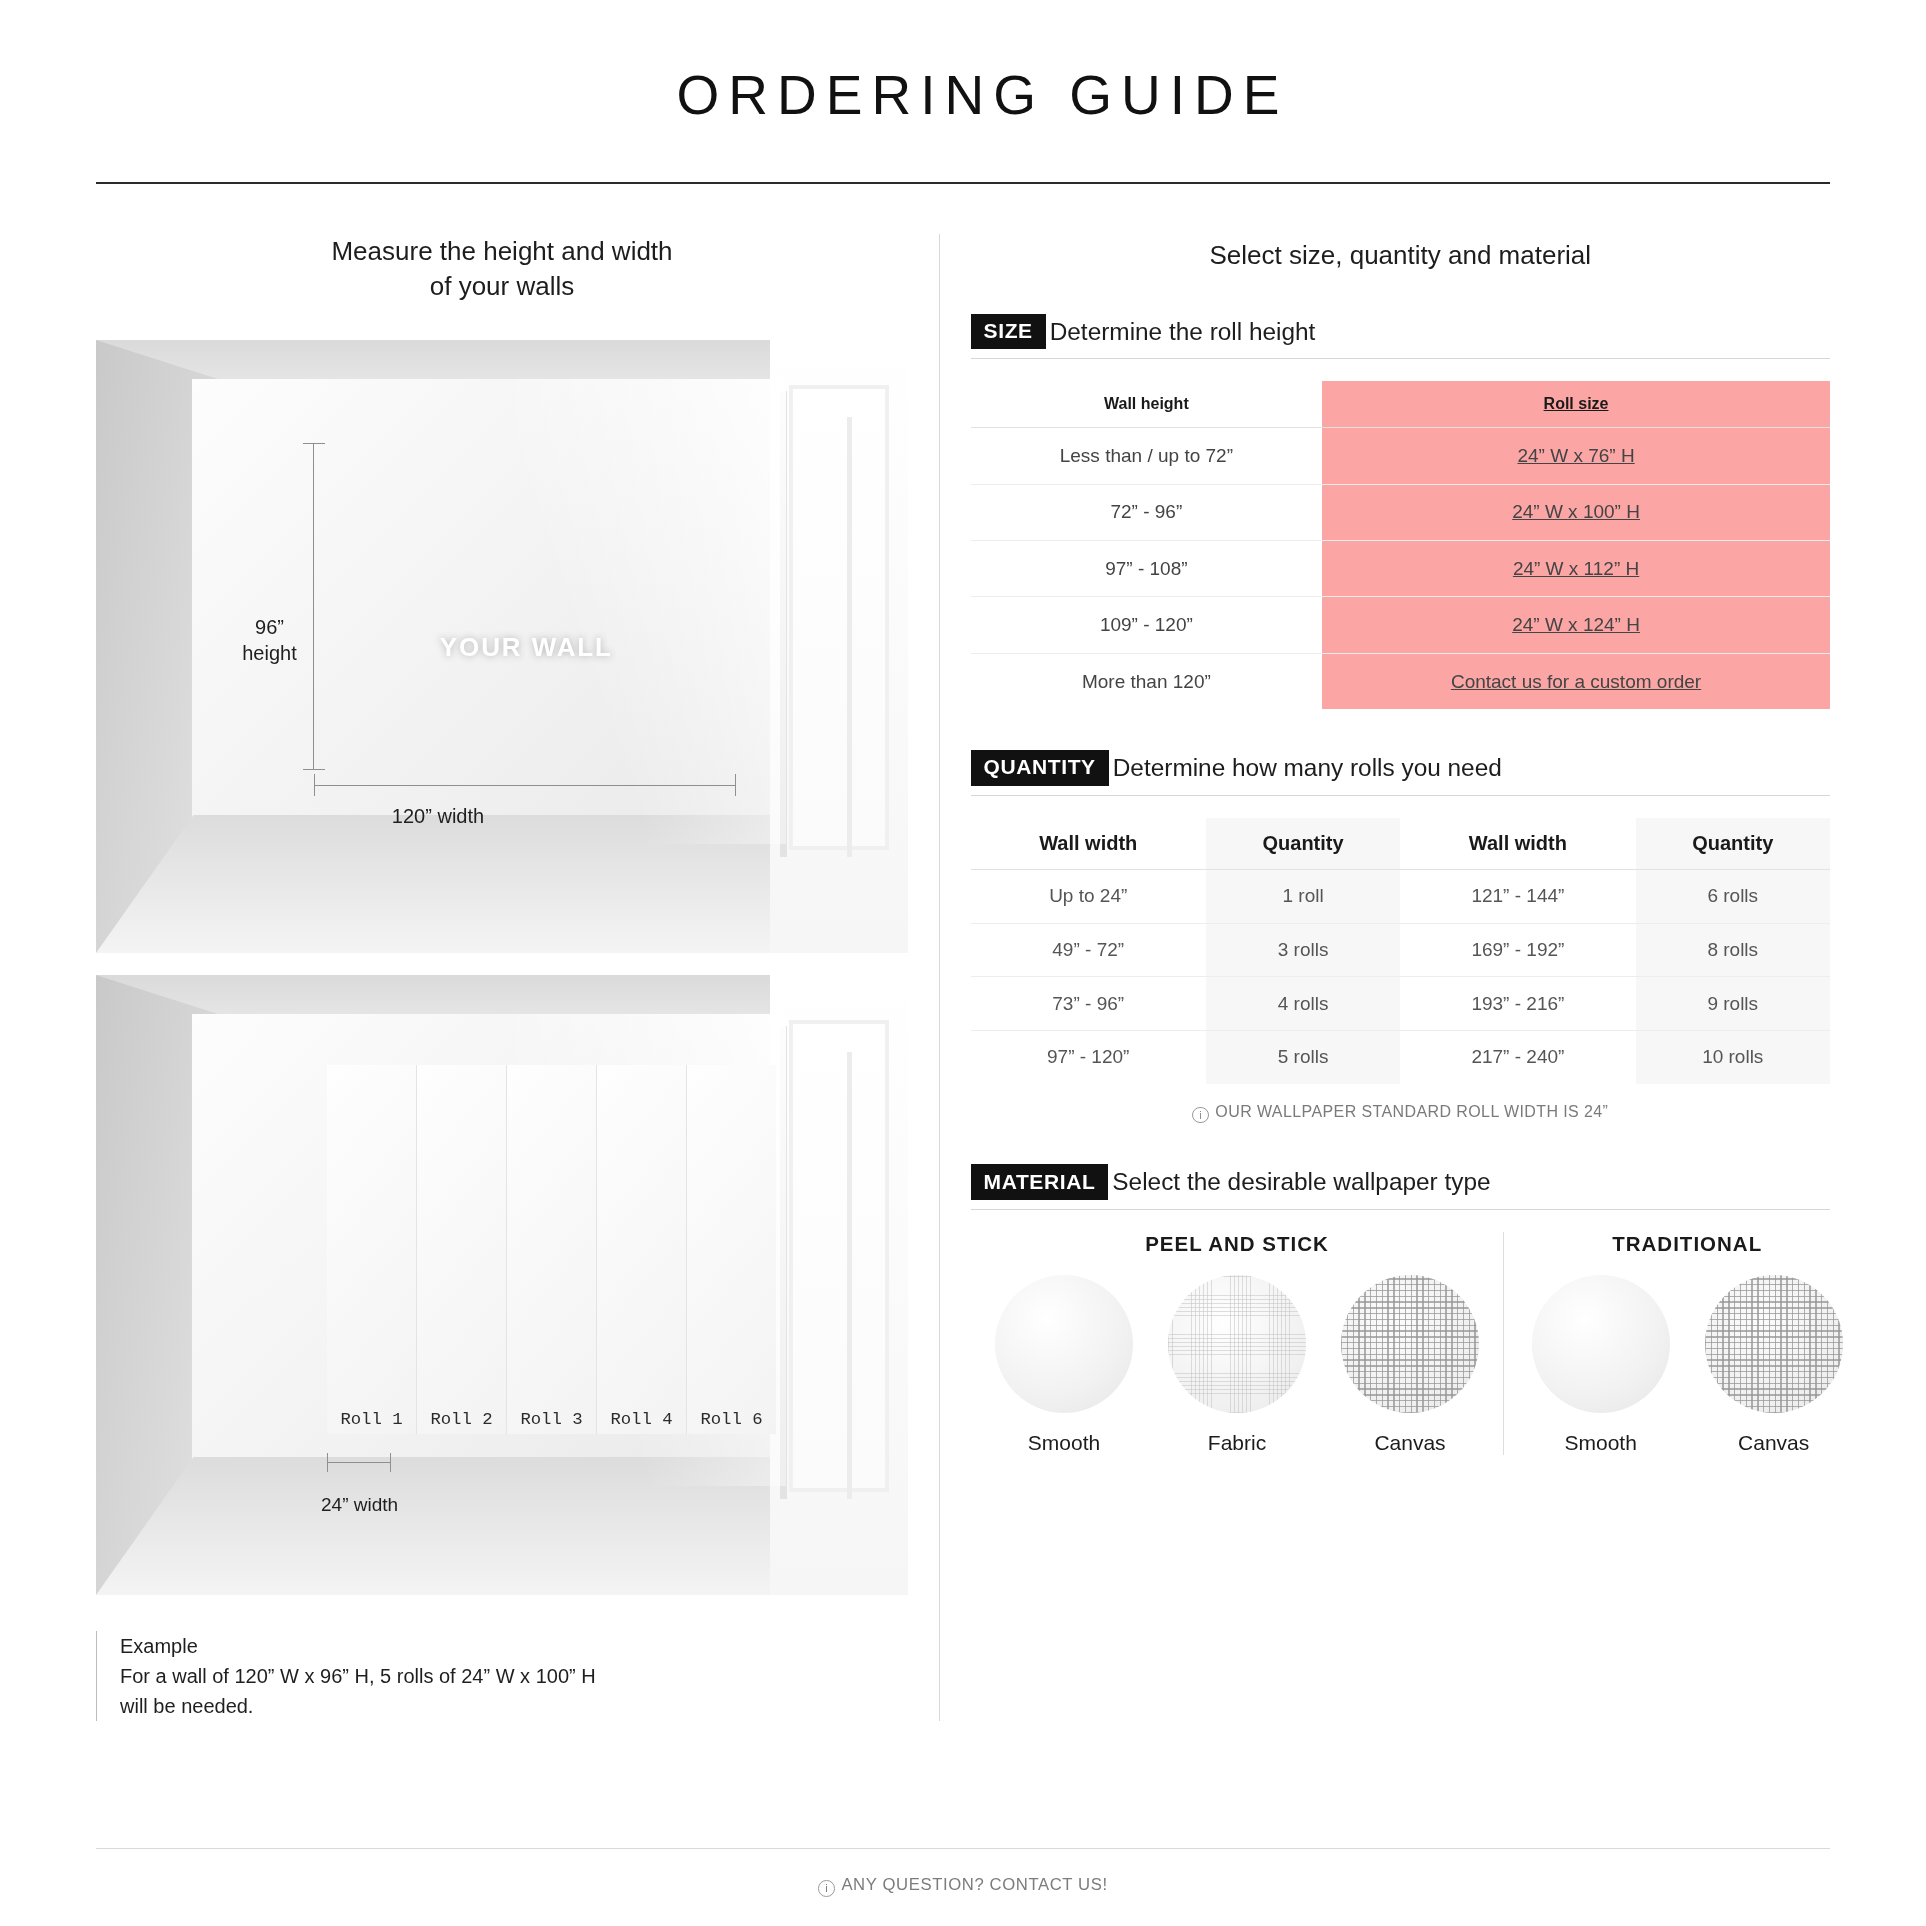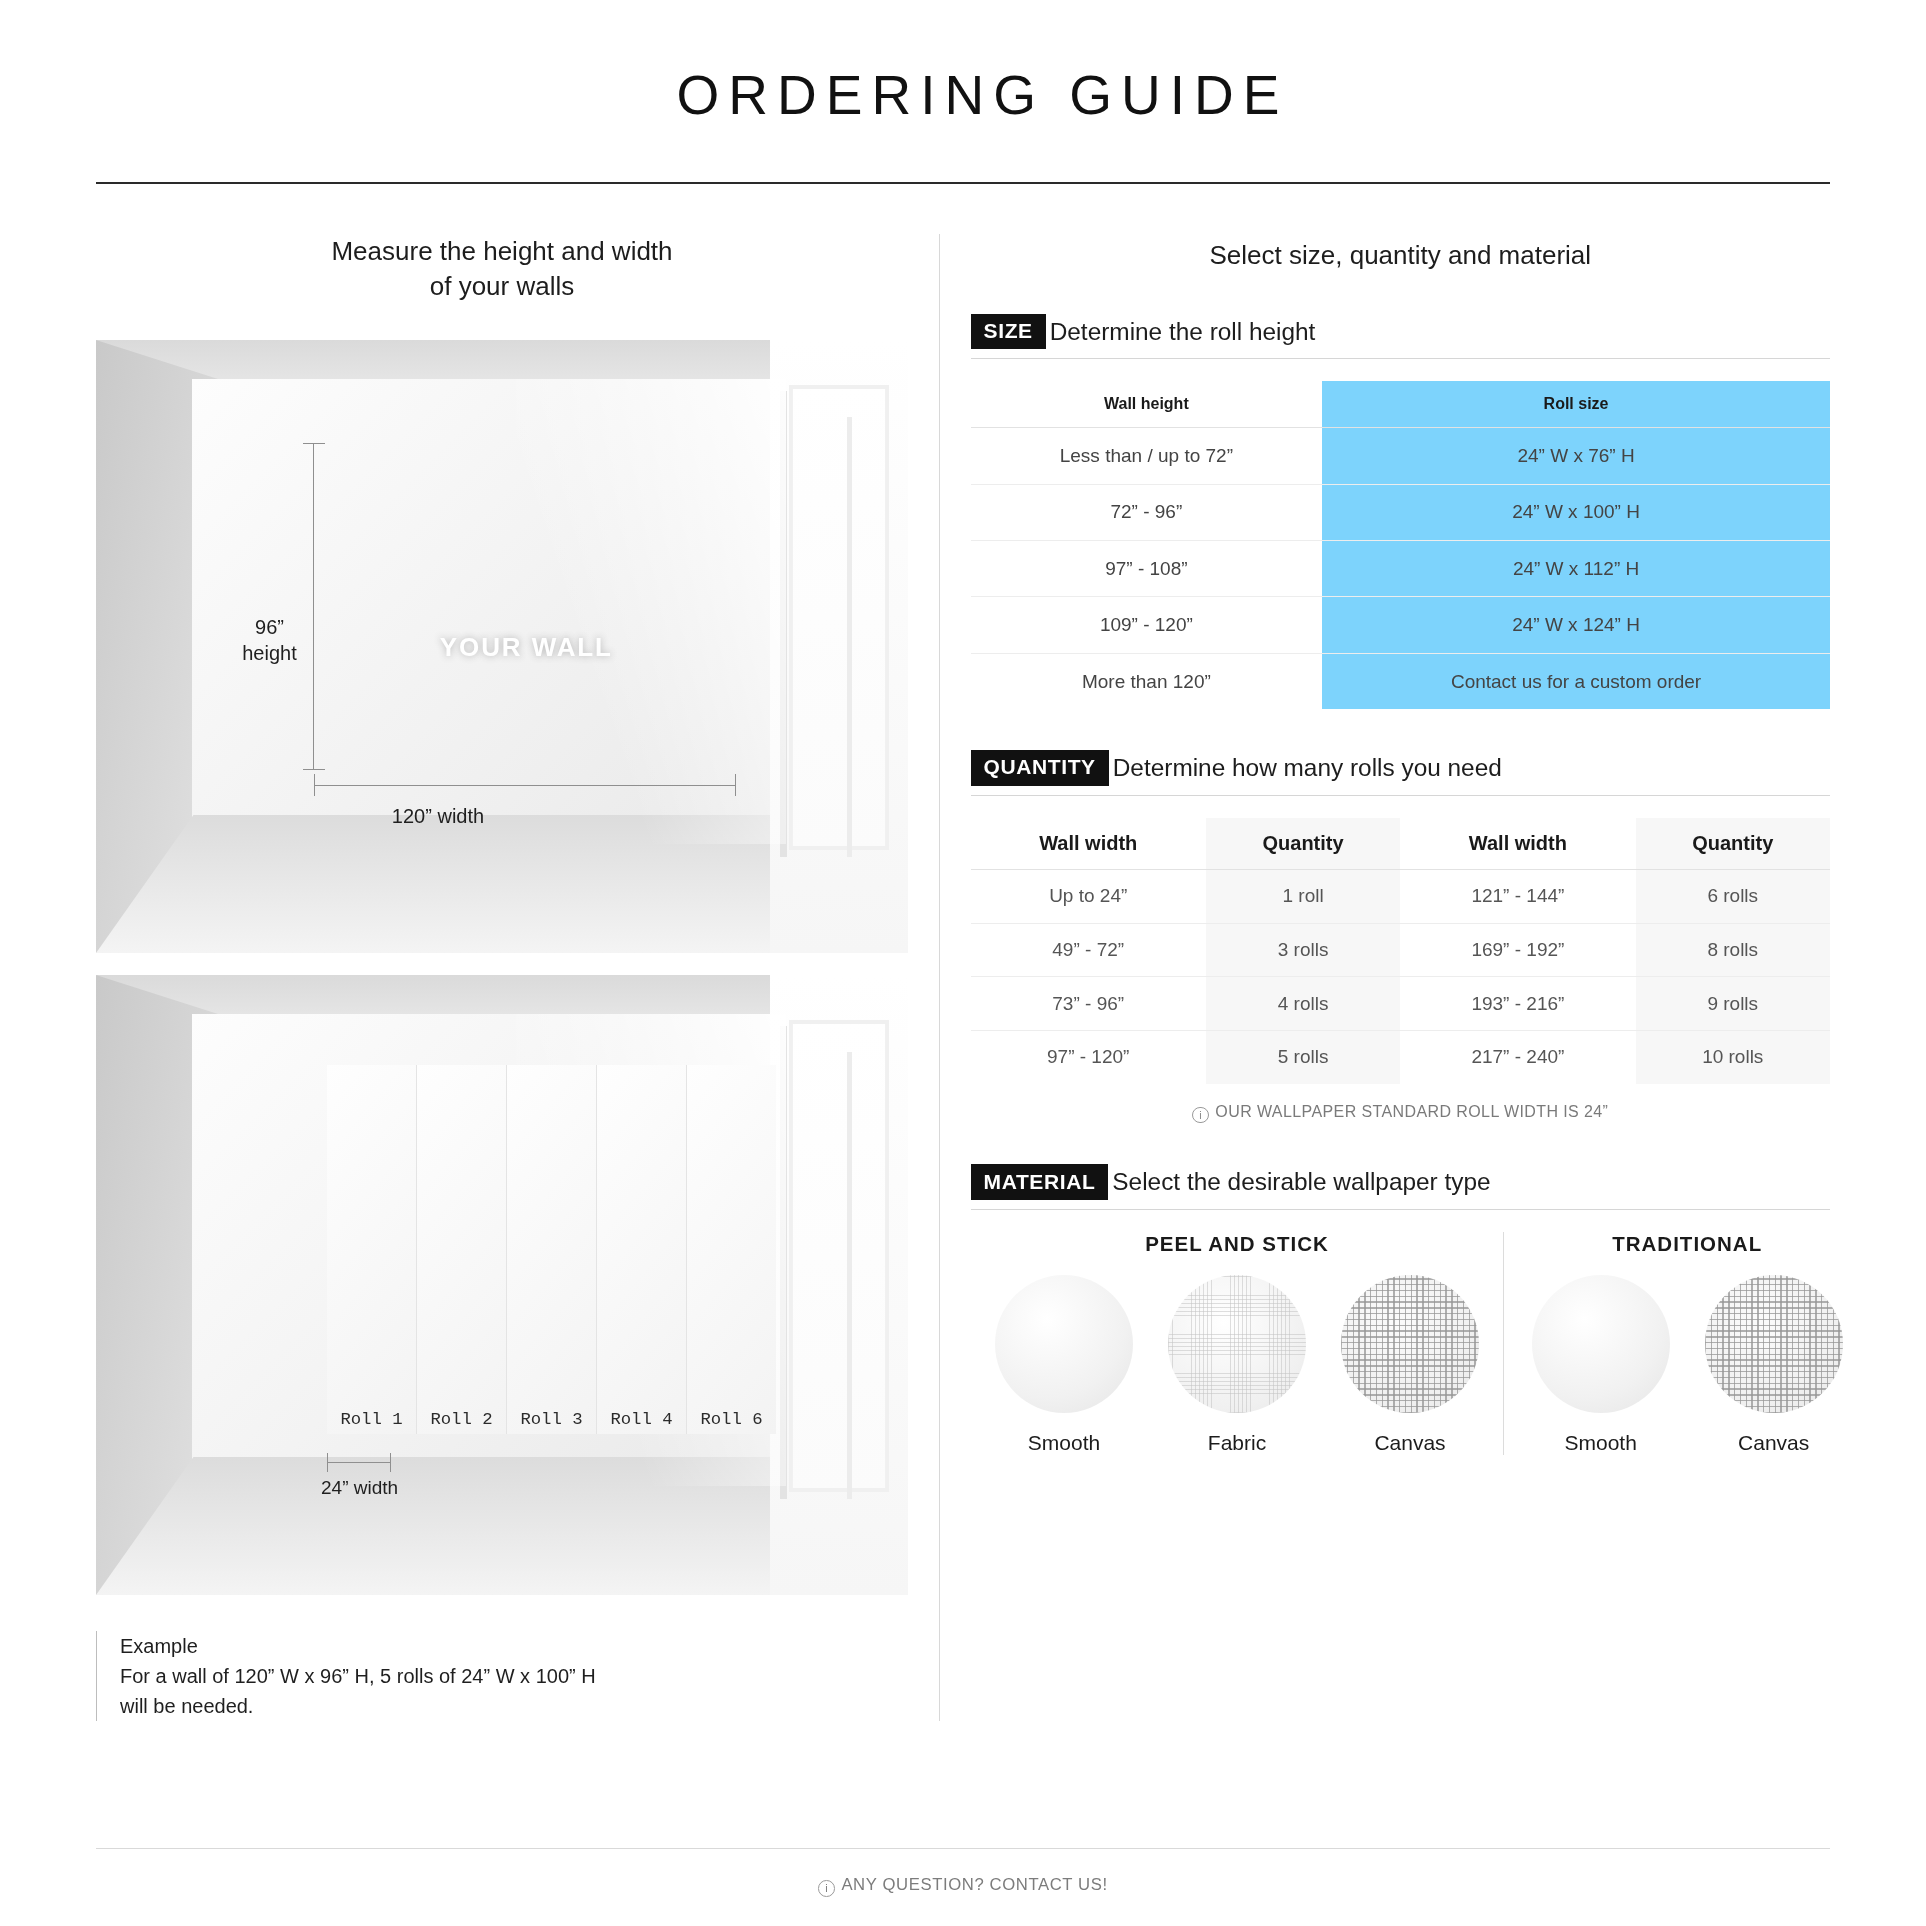--- a/index.html
+++ b/index.html
@@ -167,21 +167,21 @@
     font-size:17.3px; color:#2b2b2b;
   }
   .dim-roll {
     position:absolute; left:231px; bottom:132px; width:64px; height:1.3px; background:#8f8f8f;
   }
   .dim-roll:before, .dim-roll:after {
     content:""; position:absolute; top:-9px; width:1.3px; height:19px; background:#8f8f8f;
   }
   .dim-roll:before{left:0;} .dim-roll:after{right:0;}
   .dim-roll-label {
-    position:absolute; left:225px; bottom:96px; font-size:19px; color:#1f1f1f;
+    position:absolute; left:225px; bottom:79px; font-size:19px; color:#1f1f1f;
   }
 
   
   .example {
     margin-top: 36px;
     padding-left: 23px;
     border-left: 1.9px solid #bdbdbd;
     font-size: 20px;
     line-height: 1.5;
     color: #1f1f1f;
@@ -204,21 +204,21 @@
   .tbl-size { margin-top: 22px; }
   .tbl-size th {
     font-size:16px; font-weight:700; padding:14px 0; text-align:center; color:#1a1a1a;
     border-bottom:0.6px solid #e2e2e2;
   }
   .tbl-size td {
     font-size:19px; padding:16.7px 0; text-align:center; color:#555;
     border-bottom:0.6px solid #ededed;
   }
   .tbl-size td.strong, .tbl-size td { color:#444; }
-  .tbl-size tr td:nth-child(2), .tbl-size tr th:nth-child(2) { background:#7dd3fc; }
+  .tbl-size tr td:nth-child(2), .tbl-size tr th:nth-child(2) { background:#fca5a5;text-decoration:underline; }
   .tbl-size tr:last-child td { border-bottom:none; }
 
   .tbl-qty { margin-top: 22px; }
   .tbl-qty th {
     font-size:20px; font-weight:700; padding:14px 0; text-align:center;
     border-bottom:0.6px solid #e2e2e2; color:#1a1a1a;
   }
   .tbl-qty td {
     font-size:19px; padding:15.4px 0; text-align:center; color:#555;
     border-bottom:0.6px solid #ededed;

